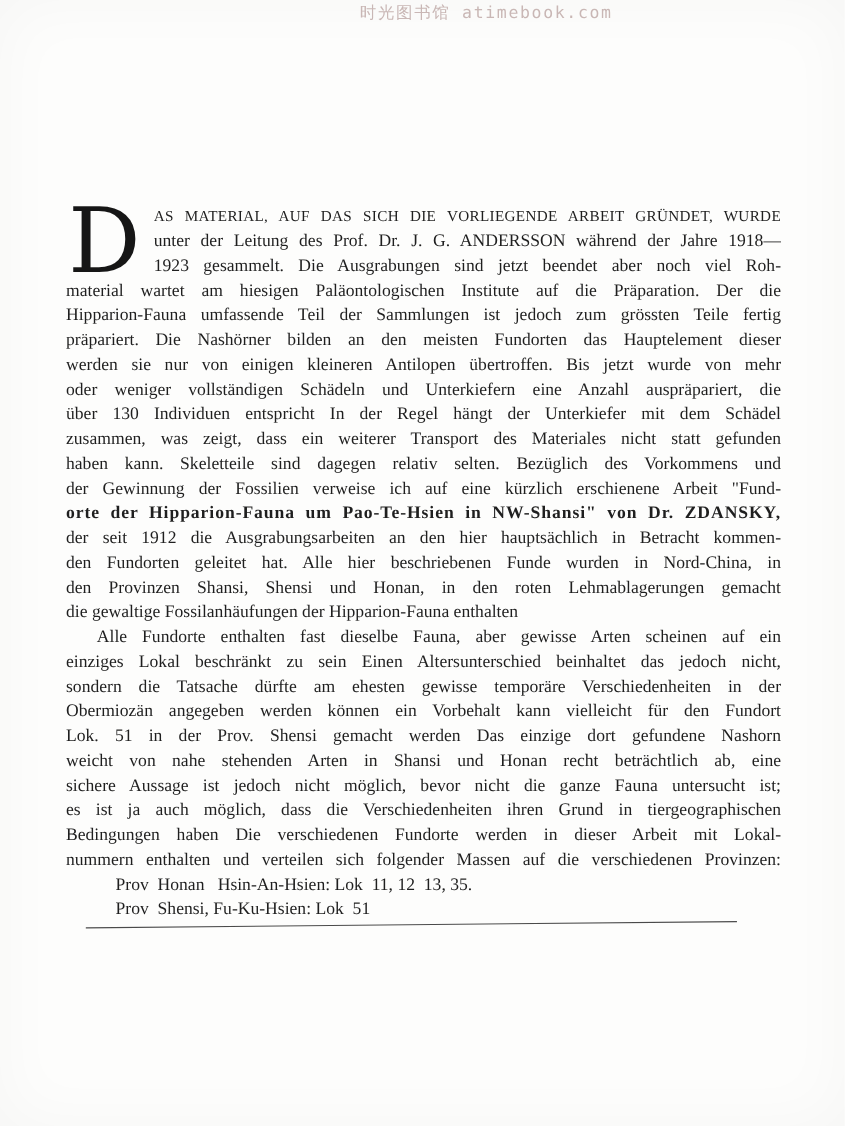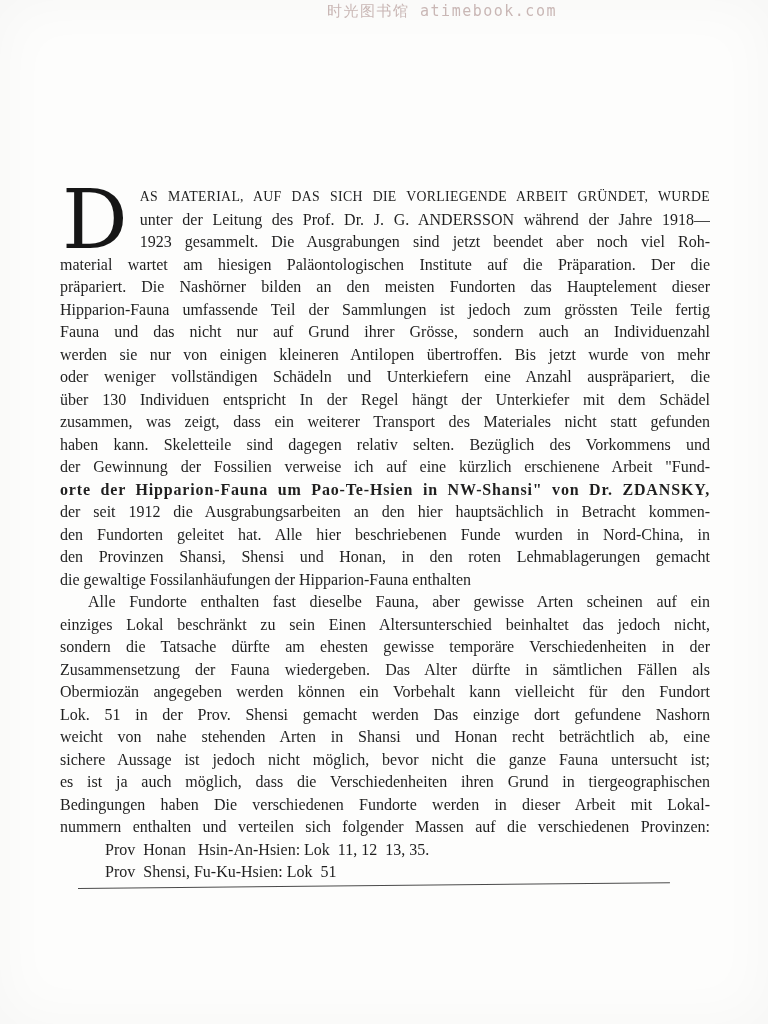--- a/index.html
+++ b/index.html
@@ -58,42 +58,40 @@
 
   <div class="content">
 
     <div class="para" id="para1">
       <span class="dropcap">D</span>
 
     <div class="line caps">AS MATERIAL, AUF DAS SICH DIE VORLIEGENDE ARBEIT GRÜNDET, WURDE</div>
         <div class="line">unter der Leitung des Prof. Dr. J. G. ANDERSSON während der Jahre 1918—</div>
         <div class="line">1923 gesammelt. Die Ausgrabungen sind jetzt beendet aber noch viel Roh-</div>
         <div class="line">material wartet am hiesigen Paläontologischen Institute auf die Präparation. Der die</div>
+        <div class="line">Hipparion-Fauna umfassende Teil der Sammlungen ist jedoch zum grössten Teile fertig</div>
         <div class="line">präpariert. Die Nashörner bilden an den meisten Fundorten das Hauptelement dieser</div>
-        <div class="line">Hipparion-Fauna umfassende Teil der Sammlungen ist jedoch zum grössten Teile fertig</div>
-        <div class="line">Fauna und das nicht nur auf Grund ihrer Grösse, sondern auch an Individuenzahl</div>
         <div class="line">werden sie nur von einigen kleineren Antilopen übertroffen. Bis jetzt wurde von mehr</div>
         <div class="line">oder weniger vollständigen Schädeln und Unterkiefern eine Anzahl auspräpariert, die</div>
         <div class="line">über 130 Individuen entspricht  In der Regel hängt der Unterkiefer mit dem Schädel</div>
         <div class="line">zusammen, was zeigt, dass ein weiterer Transport des Materiales nicht statt gefunden</div>
         <div class="line">haben kann. Skeletteile sind dagegen relativ selten. Bezüglich des Vorkommens und</div>
         <div class="line">der Gewinnung der Fossilien verweise ich auf eine kürzlich erschienene Arbeit "Fund-</div>
         <div class="line spaced">orte der Hipparion-Fauna um Pao-Te-Hsien in NW-Shansi" von Dr. ZDANSKY,</div>
         <div class="line">der seit 1912 die Ausgrabungsarbeiten an den hier hauptsächlich in Betracht kommen-</div>
         <div class="line">den Fundorten geleitet hat. Alle hier beschriebenen Funde wurden in Nord-China, in</div>
         <div class="line">den Provinzen Shansi, Shensi und Honan, in den roten Lehmablagerungen gemacht</div>
         <div class="line last">die gewaltige Fossilanhäufungen der Hipparion-Fauna enthalten</div>
       </div>
 
     <div class="para" id="para2">
 
     <div class="line indent">Alle Fundorte enthalten fast dieselbe Fauna, aber gewisse Arten scheinen auf ein</div>
         <div class="line">einziges Lokal beschränkt zu sein  Einen Altersunterschied beinhaltet das jedoch nicht,</div>
         <div class="line">sondern die Tatsache dürfte am ehesten gewisse temporäre Verschiedenheiten in der</div>
-        <div class="line">Zusammensetzung der Fauna wiedergeben. Das Alter dürfte in sämtlichen Fällen als</div>
         <div class="line">Obermiozän angegeben werden können  ein Vorbehalt kann vielleicht für den Fundort</div>
         <div class="line">Lok. 51 in der Prov. Shensi gemacht werden  Das einzige dort gefundene Nashorn</div>
         <div class="line">weicht von nahe stehenden Arten in Shansi und Honan recht beträchtlich ab, eine</div>
         <div class="line">sichere Aussage ist jedoch nicht möglich, bevor nicht die ganze Fauna untersucht ist;</div>
         <div class="line">es ist ja auch möglich, dass die Verschiedenheiten ihren Grund in tiergeographischen</div>
         <div class="line">Bedingungen haben  Die verschiedenen Fundorte werden in dieser Arbeit mit Lokal-</div>
         <div class="line">nummern enthalten und verteilen sich folgender Massen auf die verschiedenen Provinzen:</div>
       </div>
 
     <div id="prov-list">

